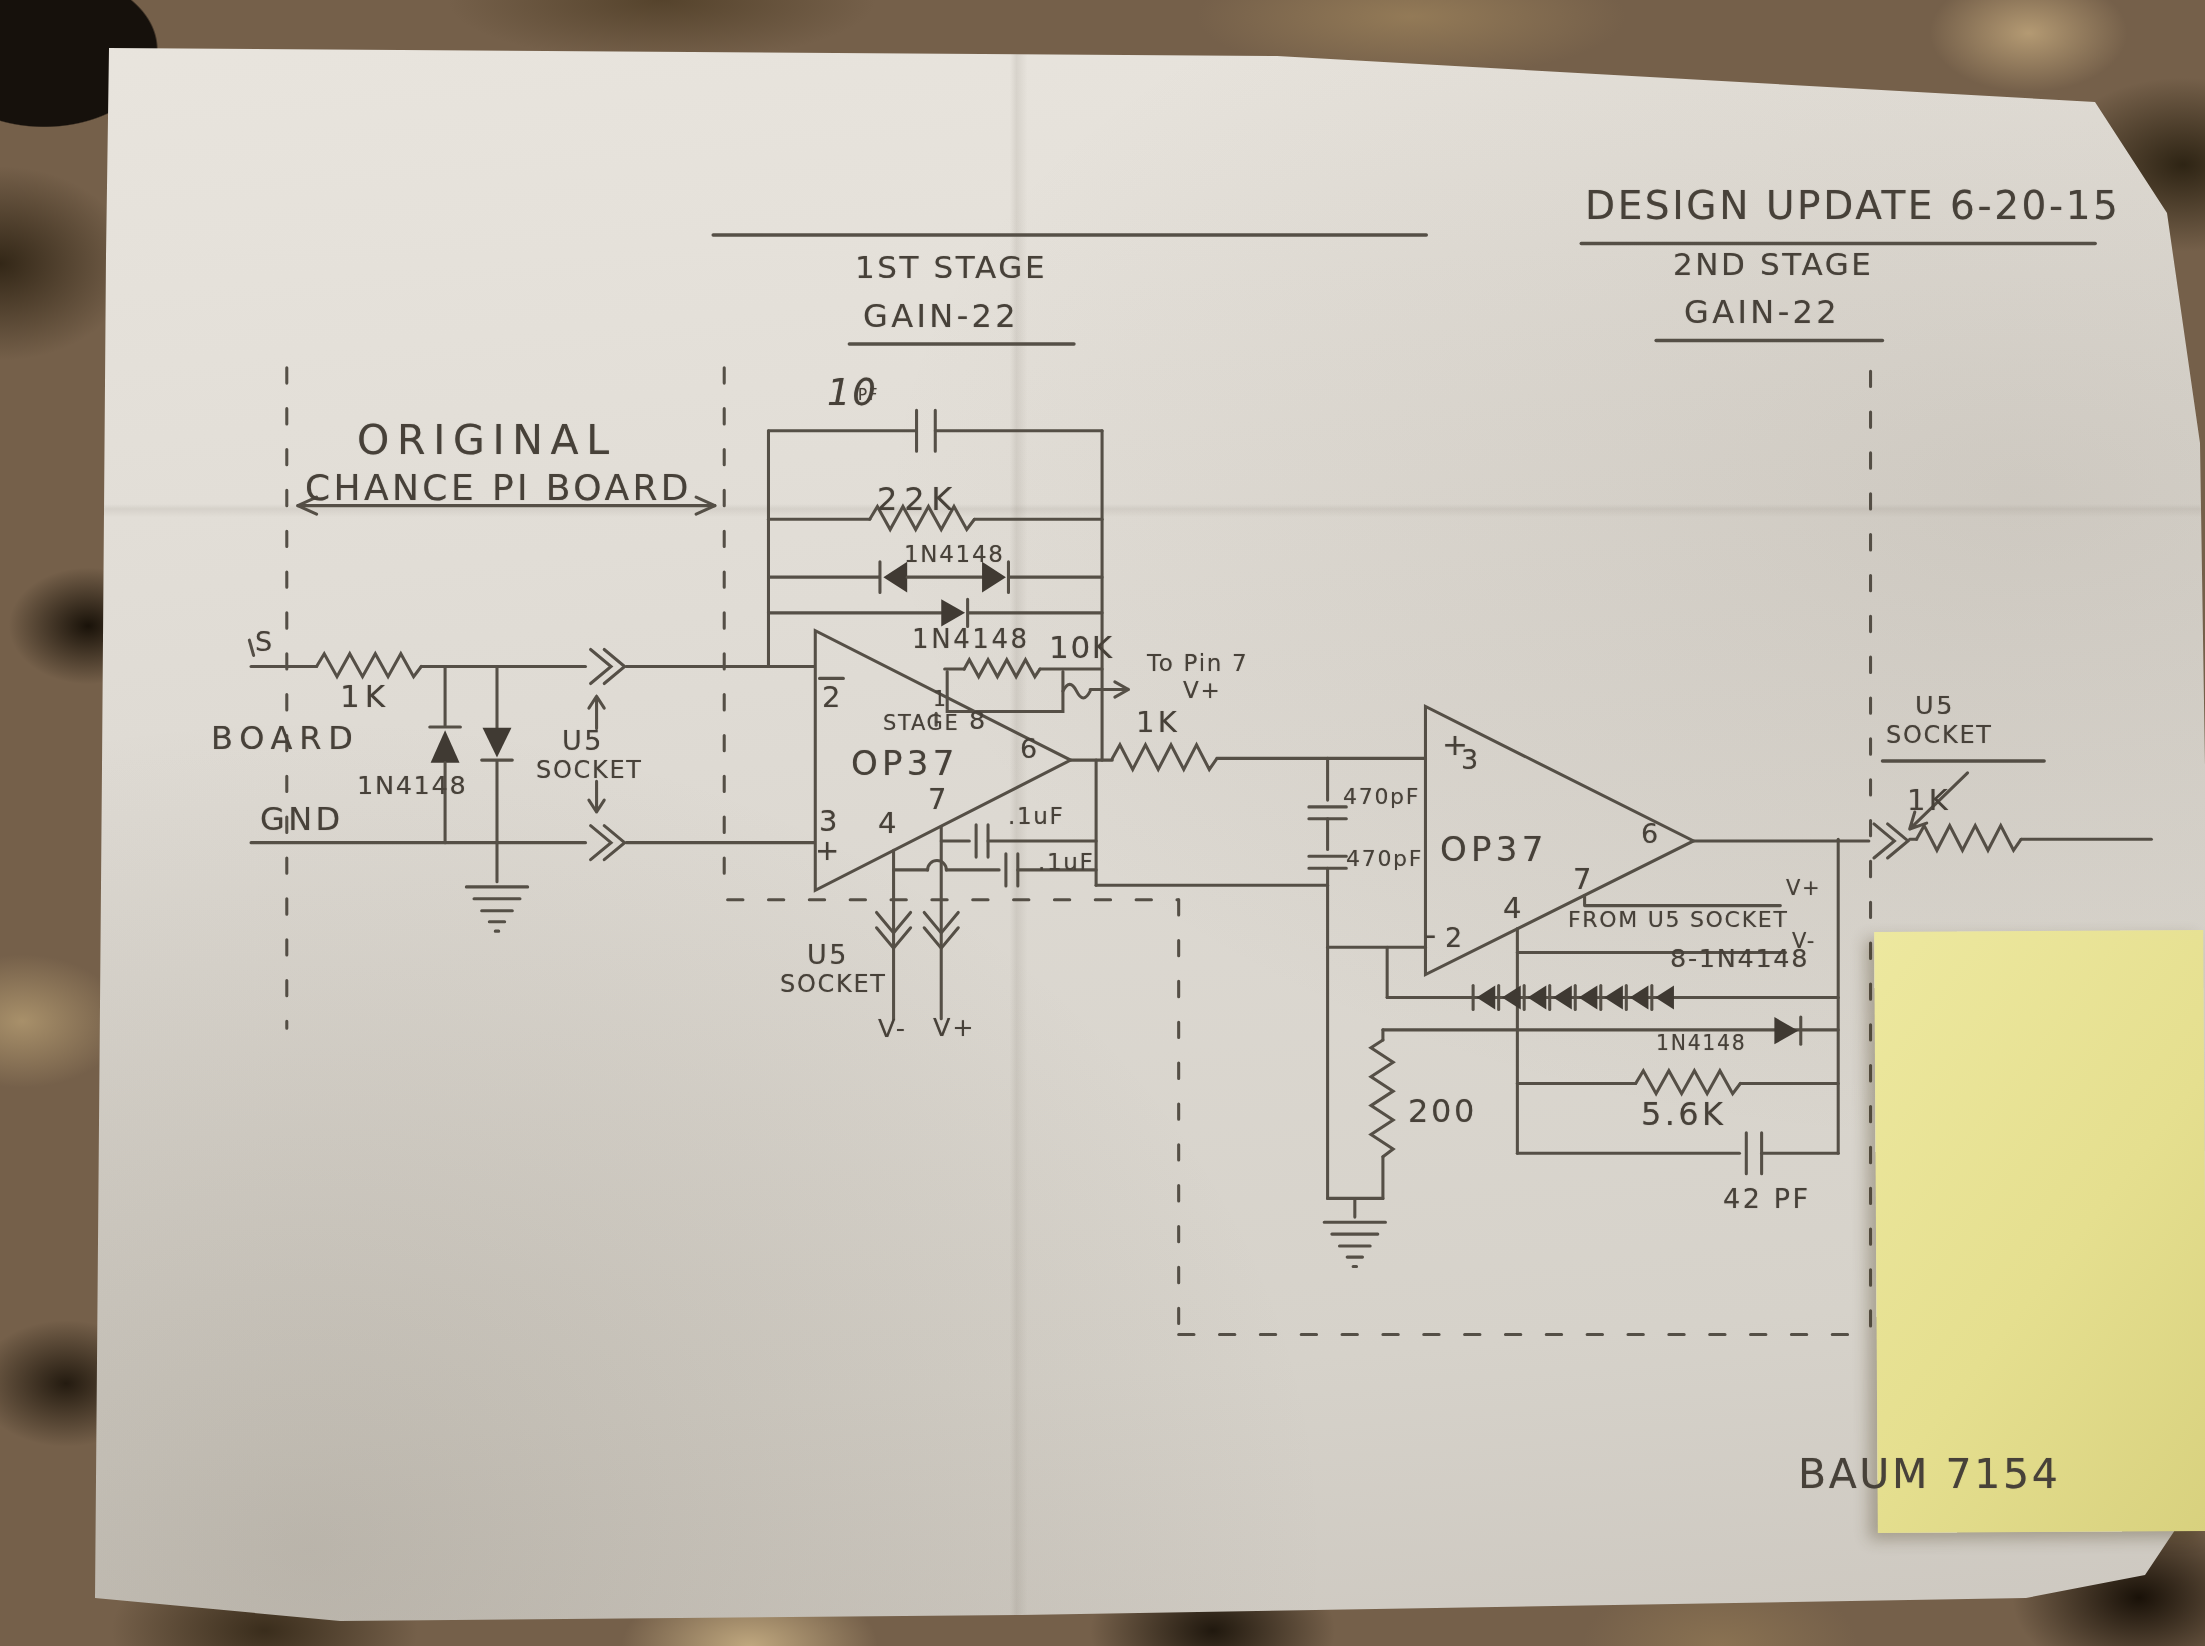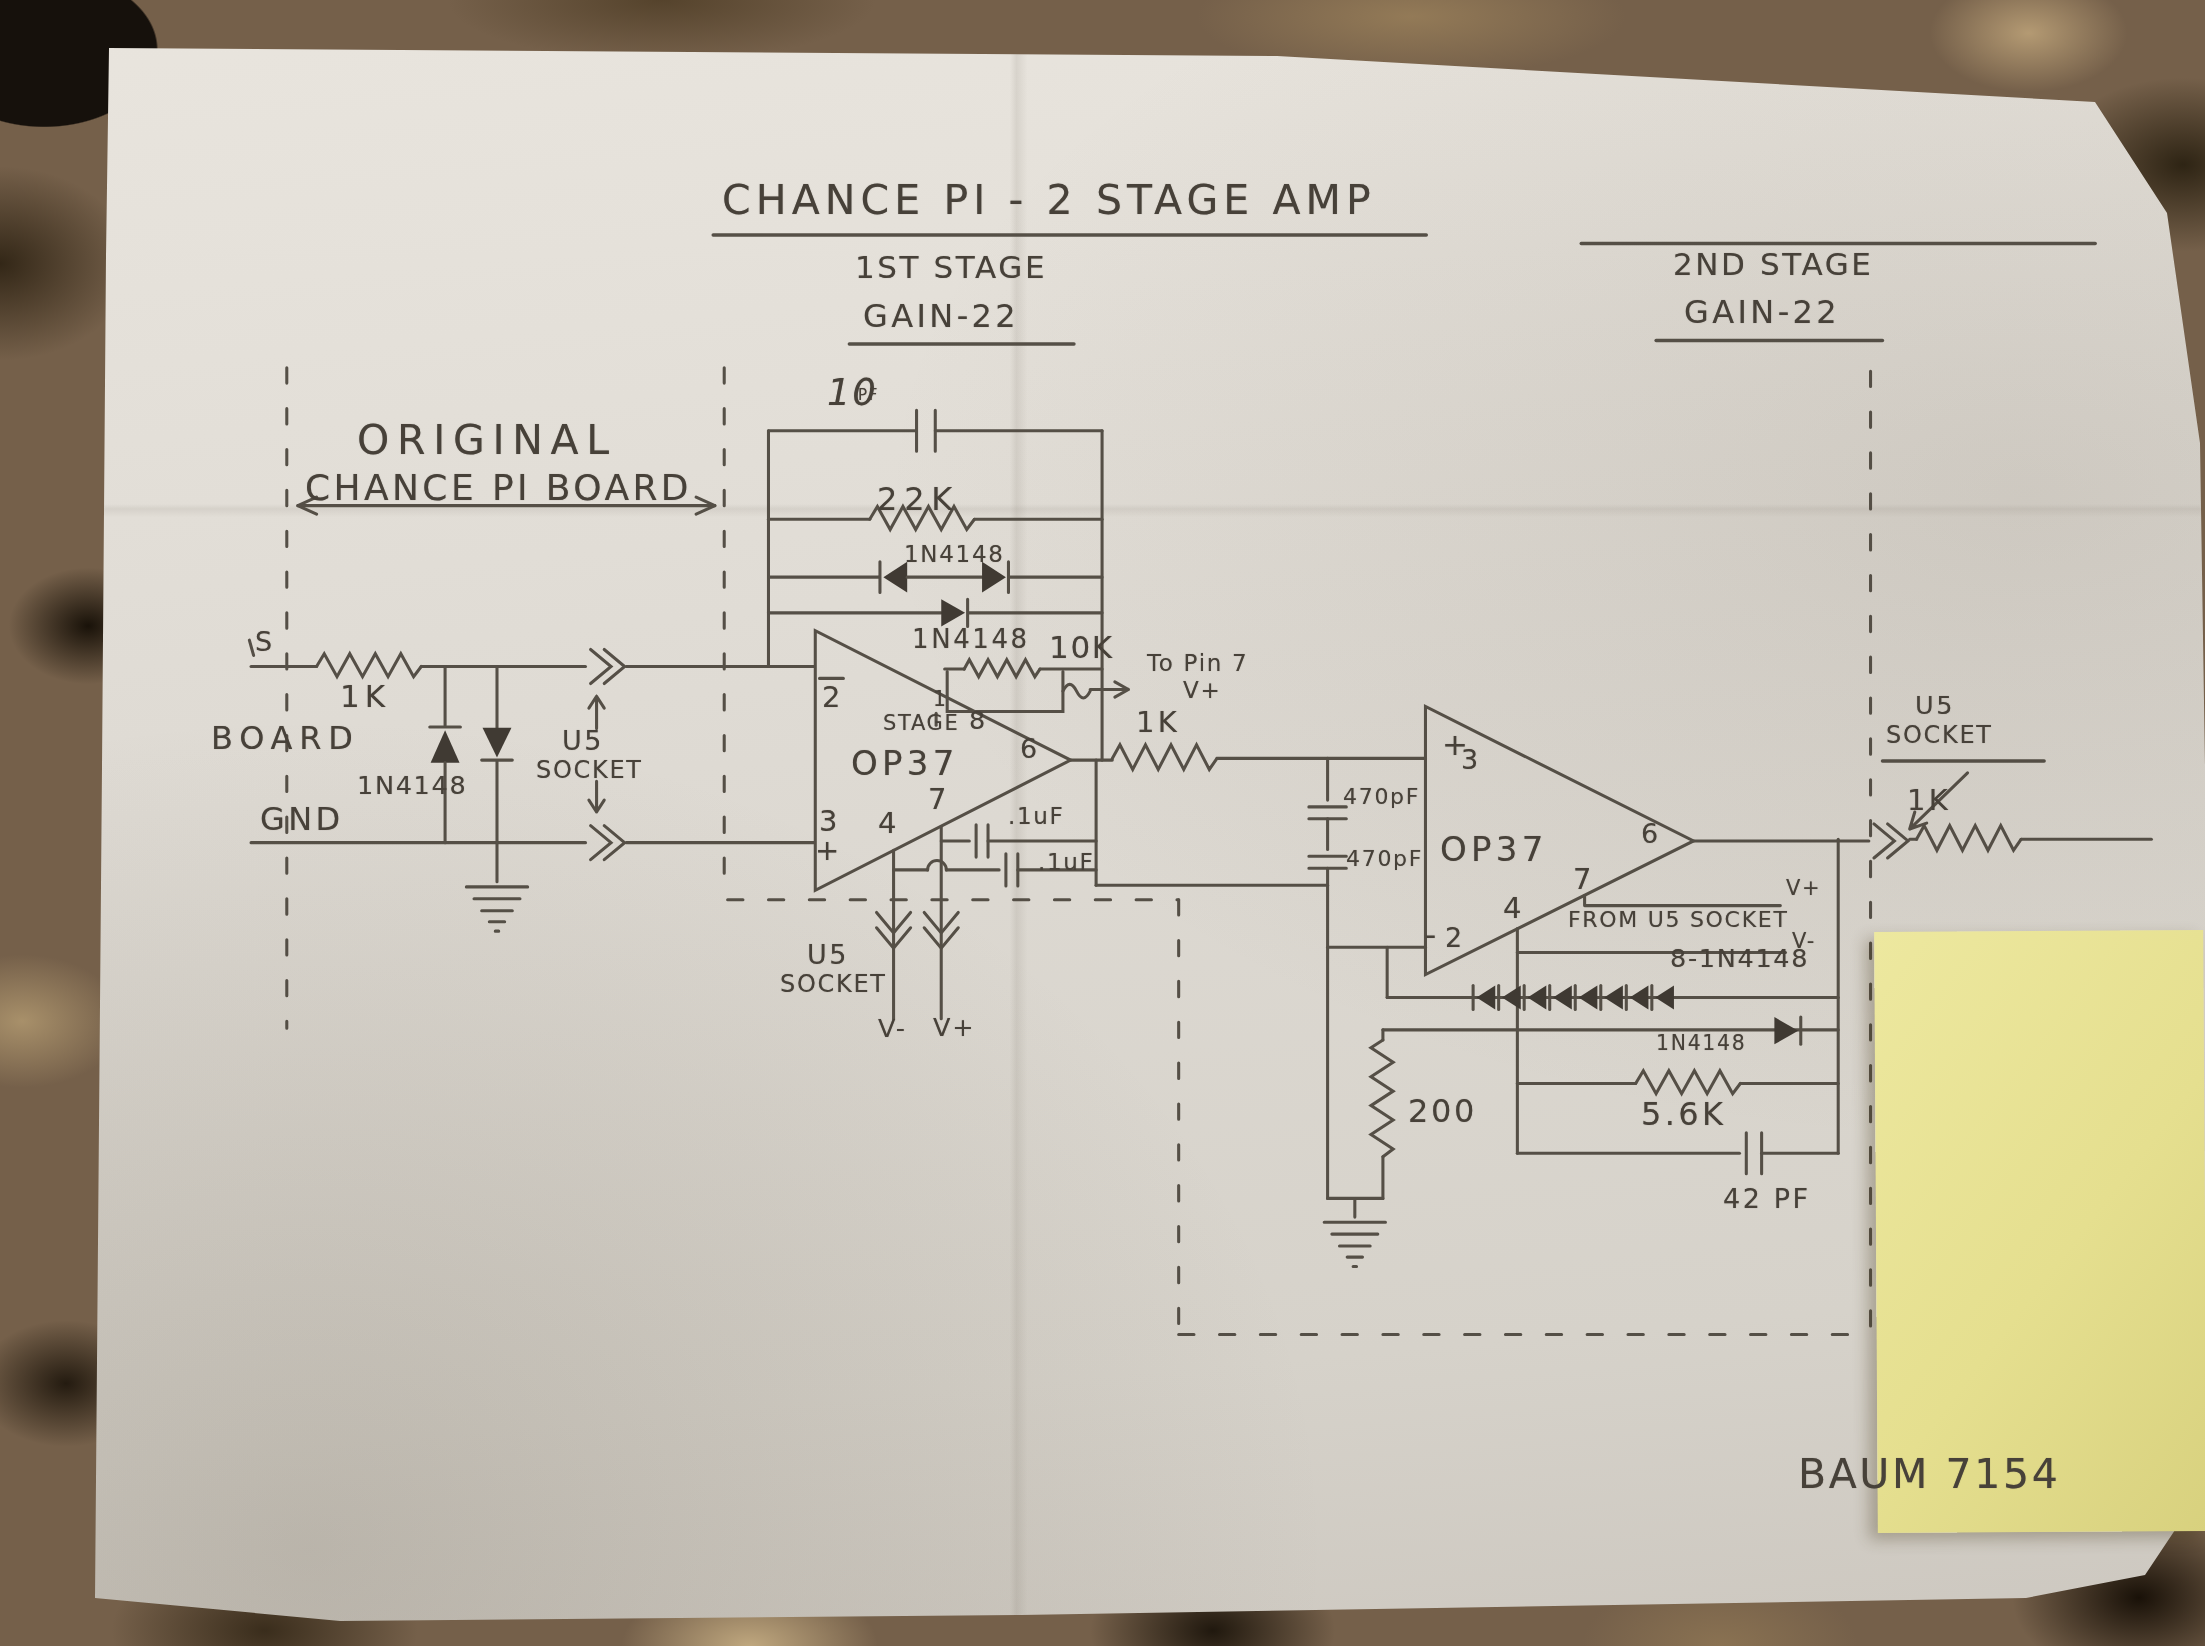--- a/index.html
+++ b/index.html
@@ -194,21 +194,21 @@
       <use href="#gndSym" transform="translate(1592,1436)"></use>
       <path d="M1990 988 H2196"></path>
       <use href="#chevR" transform="translate(2214,988)"></use>
       <path d="M2244 986 H2252"></path>
       <path d="M2252 986 l9 -16 15 29 15 -29 15 29 15 -29 15 29 15 -29 15 29 9 -13"></path>
       <path d="M2375 986 H2528"></path>
       <path d="M2312 908 L2244 974 m0 0 l6 -20 m-6 20 l20 -7"></path>
     </g>
   </svg>
 
-  <span class="lbl" style="left:722px;top:180px;font-size:41px;letter-spacing:5.1px">CHANCE PI - 2 STAGE AMP</span>
+  <span class="lbl" style="left:1585px;top:186px;font-size:39px;letter-spacing:2.6px">DESIGN UPDATE 6-20-15</span>
   <span class="lbl" style="left:855px;top:252px;font-size:31px;letter-spacing:2.6px">1ST STAGE</span>
   <span class="lbl" style="left:863px;top:300px;font-size:32px;letter-spacing:3.4px">GAIN-22</span>
   <span class="lbl" style="left:1673px;top:249px;font-size:31px;letter-spacing:2.6px">2ND STAGE</span>
   <span class="lbl" style="left:1684px;top:296px;font-size:32px;letter-spacing:3.4px">GAIN-22</span>
 
   <span class="lbl" style="left:357px;top:420px;font-size:41px;letter-spacing:7.7px">ORIGINAL</span>
   <span class="lbl" style="left:305px;top:470px;font-size:36px;letter-spacing:3.4px">CHANCE PI BOARD</span>
 
   <span class="lbl" style="left:255px;top:628px;font-size:27px">S</span>
   <span class="lbl" style="left:340px;top:681px;font-size:31px;letter-spacing:5.1px">1K</span>

